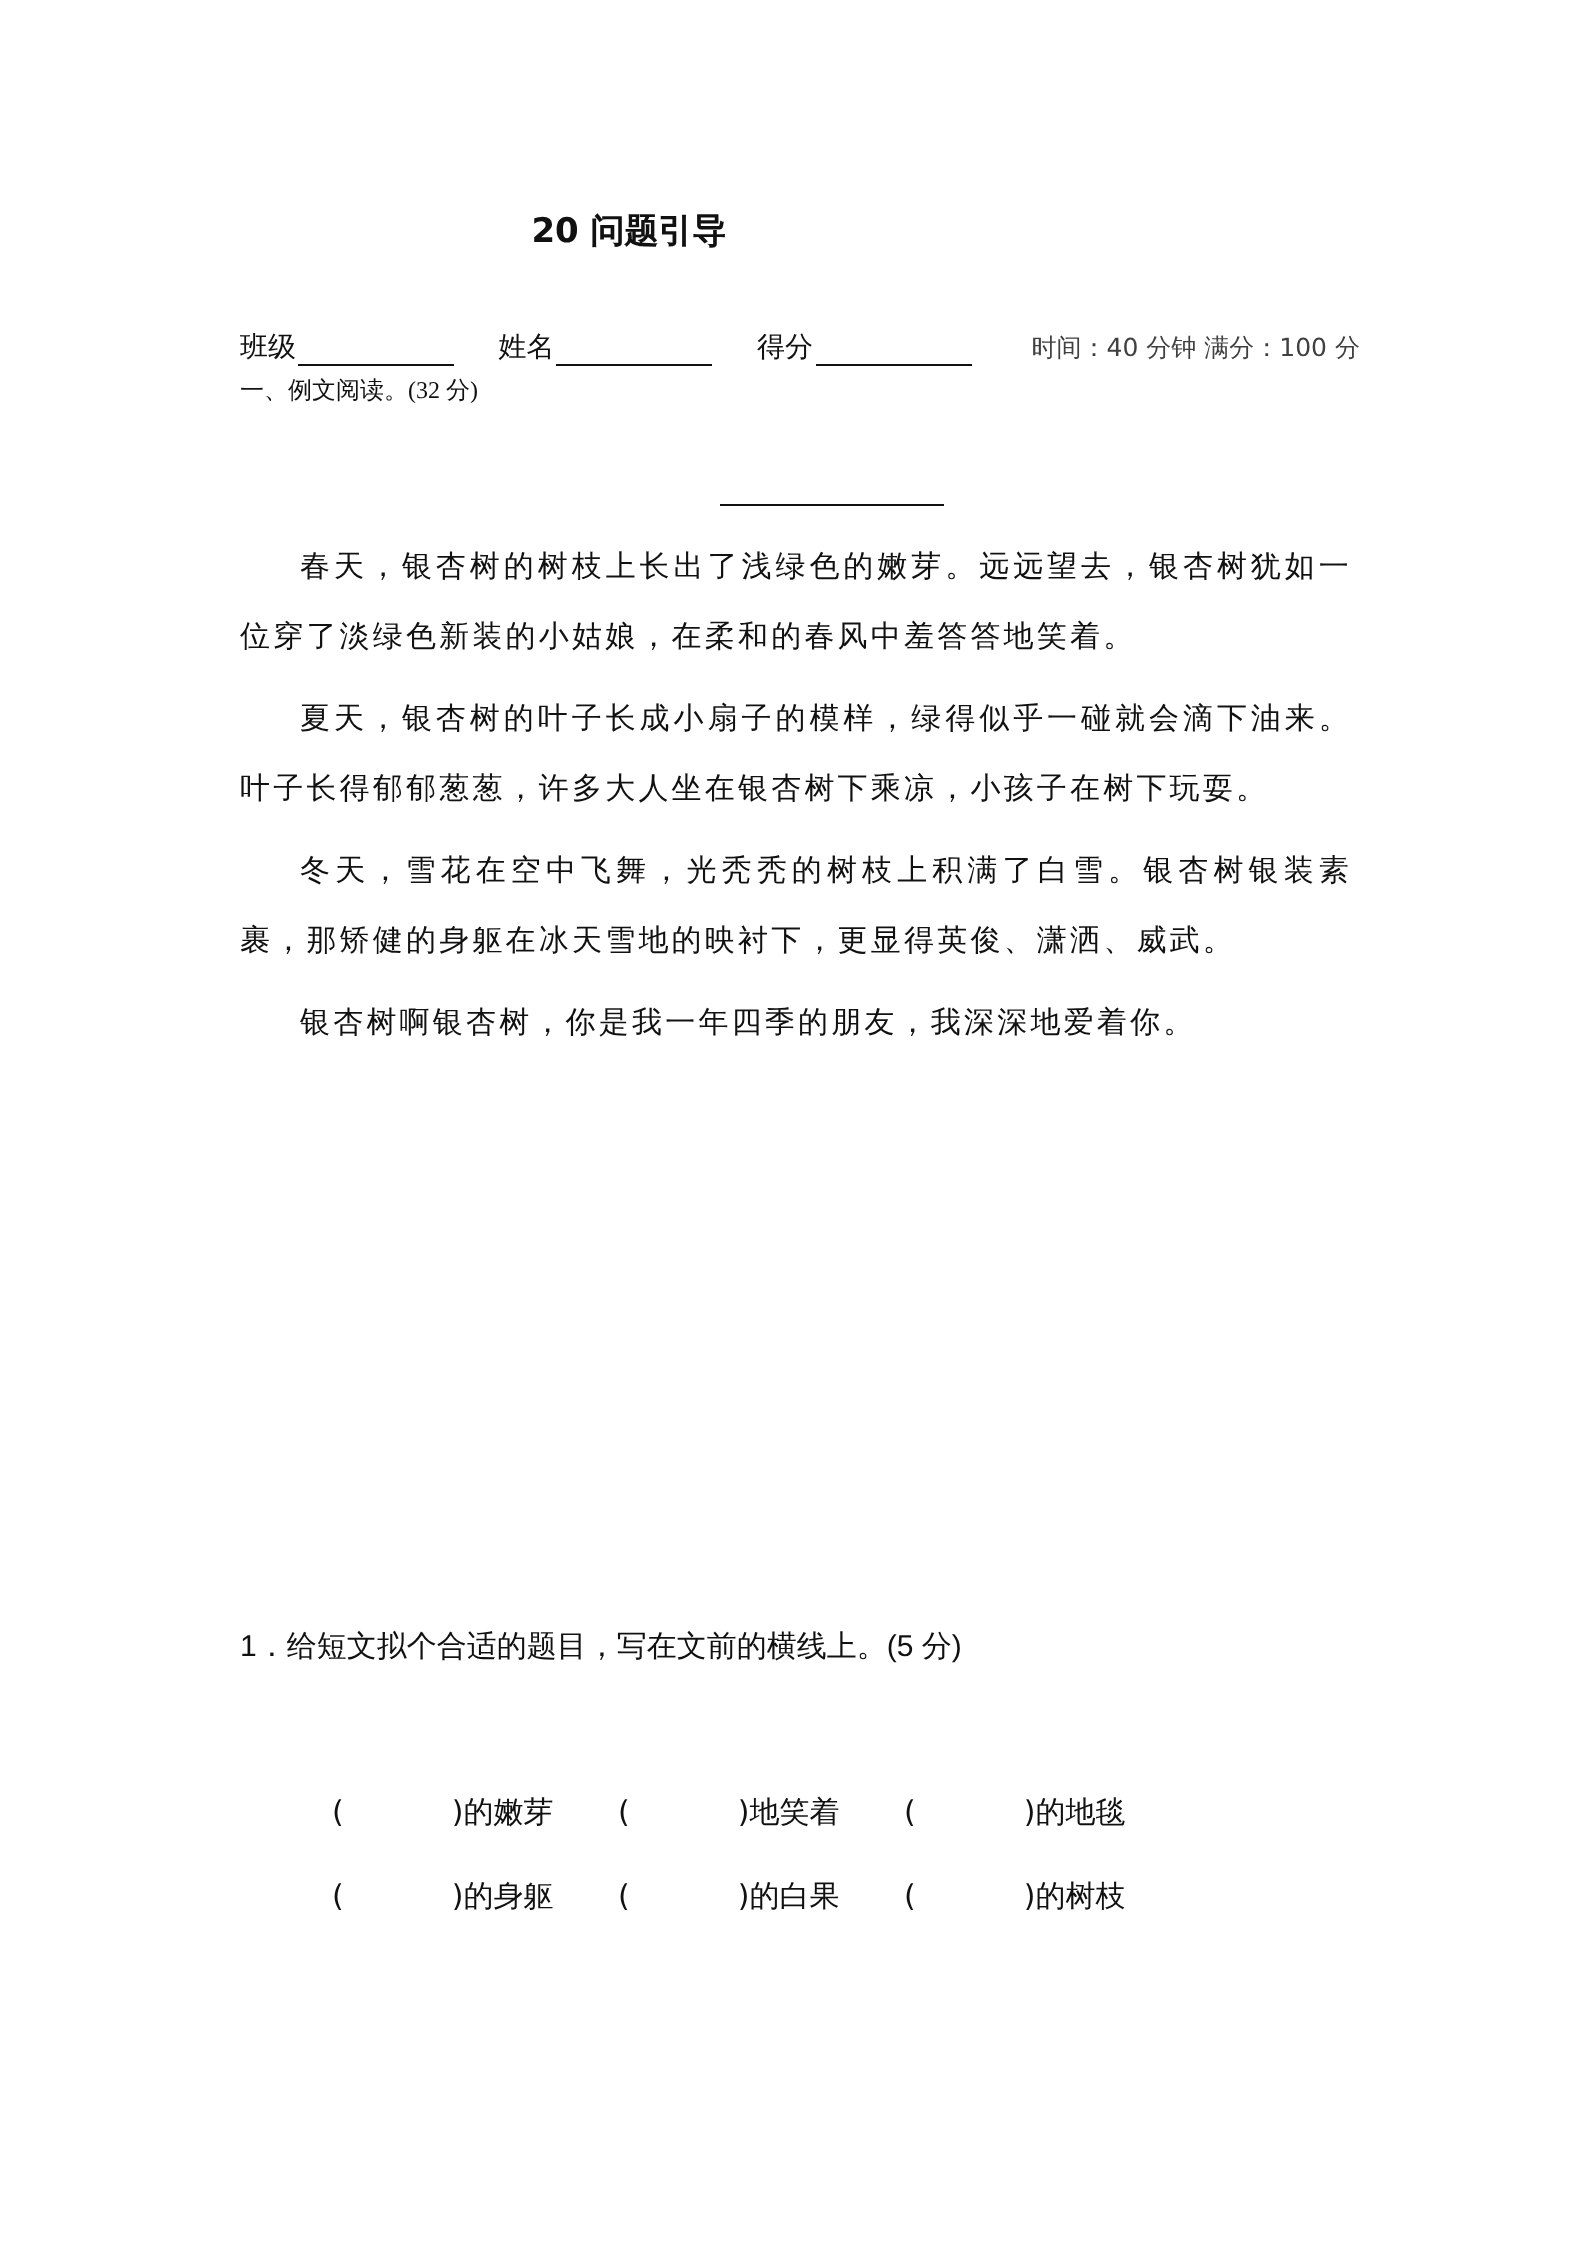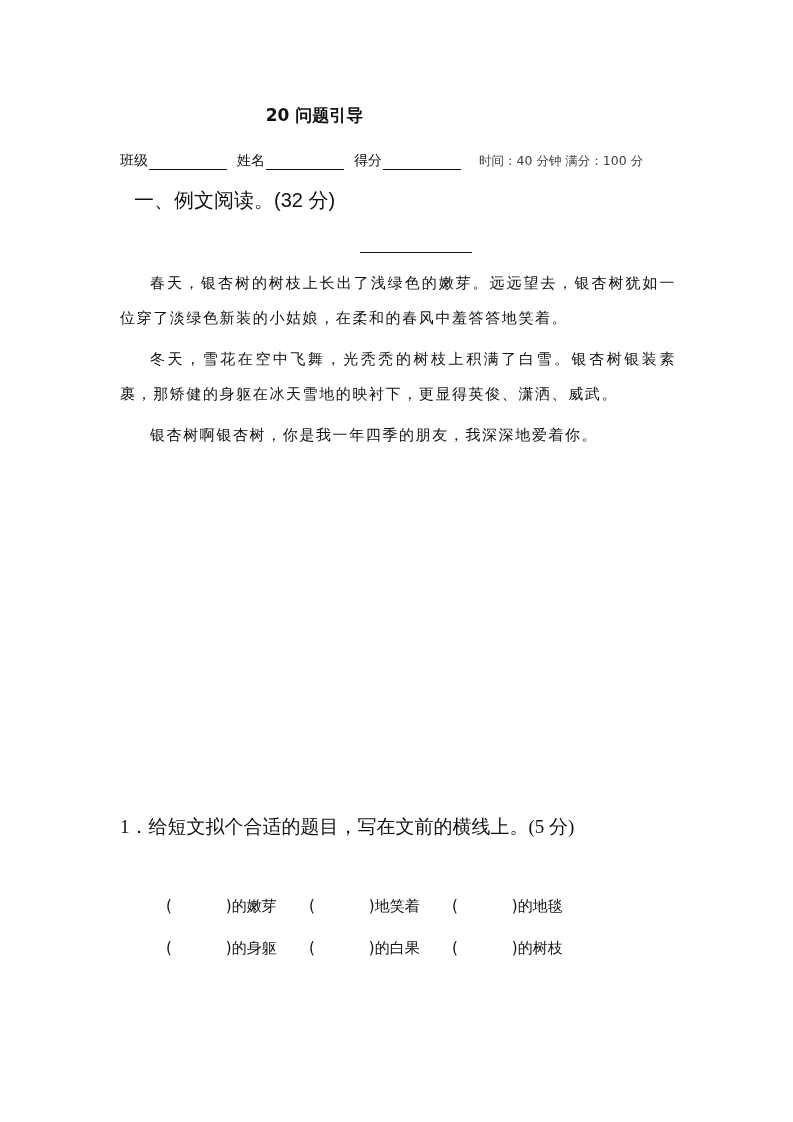--- a/index.html
+++ b/index.html
@@ -1,28 +1,28 @@
 <!DOCTYPE html>
 <html><head>
   <meta charset="utf-8">
   <style>
     html, body { margin: 0; padding: 0; background: #ffffff; }
     body { width: 793px; height: 1122px; position: relative; overflow: hidden; color: #111; }
     .page { position: absolute; left: 0; top: 0; width: 793px; height: 1122px; }
     .title { position: absolute; top: 104px; left: 0; width: 629px; text-align: center;
       font-family: "DejaVu Sans", sans-serif; font-weight: bold; font-size: 17px; }
-    .info-row { position: absolute; top: 152px; left: 120px; width: 560px; font-family: "DejaVu Sans", sans-serif; font-size: 14px; display: flex; align-items: flex-end; }
+    .info-row { position: absolute; top: 165px; left: 120px; width: 560px; font-family: "DejaVu Sans", sans-serif; font-size: 14px; display: flex; align-items: flex-end; justify-content: space-between; }
     .info-field { margin-right: 10px; display: flex; align-items: flex-end; }
     .blank { display: inline-block; width: 78px; border-bottom: 1px solid #111; height: 14px; margin-left: 1px; }
     .time-info { color: #404040; font-size: 12.5px; margin-left: 8px; }
-    .section-heading { position: absolute; top: 187px; left: 134px; font-family: Liberation Sans, sans-serif; font-size: 20px; }
+    .section-heading { position: absolute; top: 187px; left: 120px; font-family: Liberation Serif, serif; font-size: 12px; }
     .title-line { position: absolute; top: 252px; left: 360px; width: 112px; border-bottom: 1px solid #111; }
     .passage { position: absolute; top: 266px; left: 120px; width: 556px; font-family: "DejaVu Serif", serif; font-size: 15px; line-height: 34.5px; }
     .passage p { margin: 0 0 7px 0; text-indent: 2em; text-align: justify; letter-spacing: 1.6px; }
-    .question { position: absolute; left: 120px; font-family: Liberation Serif, serif; font-size: 19px; }
+    .question { position: absolute; left: 120px; font-family: Liberation Sans, sans-serif; font-size: 15px; }
     .fill-row { position: absolute; left: 166px; font-family: "DejaVu Sans", sans-serif; font-size: 15px; display: flex; }
     .fill-item { width: 143px; display: flex; }
     .paren-space { display: inline-block; width: 54px; }
   </style>
 </head>
 <body>
 
 <div class="page">
   <div class="title">20  问题引导</div>
 
@@ -41,20 +41,21 @@
     </div>
     <span class="time-info">时间：40 分钟  满分：100 分</span>
   </div>
 
   <div class="section-heading">一、例文阅读。(32 分)</div>
 
   <div class="title-line"></div>
 
   <div class="passage">
     <p>春天，银杏树的树枝上长出了浅绿色的嫩芽。远远望去，银杏树犹如一位穿了淡绿色新装的小姑娘，在柔和的春风中羞答答地笑着。</p>
+    <p>夏天，银杏树的叶子长成小扇子的模样，绿得似乎一碰就会滴下油来。叶子长得郁郁葱葱，许多大人坐在银杏树下乘凉，小孩子在树下玩耍。</p>
     <p>冬天，雪花在空中飞舞，光秃秃的树枝上积满了白雪。银杏树银装素裹，那矫健的身躯在冰天雪地的映衬下，更显得英俊、潇洒、威武。</p>
     <p>银杏树啊银杏树，你是我一年四季的朋友，我深深地爱着你。</p>
   </div>
 
   <div class="question" style="top:814px;">1．给短文拟个合适的题目，写在文前的横线上。(5 分)</div>
 
   <div class="fill-row" style="top:897px;">
     <div class="fill-item">
       <span>(</span>
       <span class="paren-space"></span>

